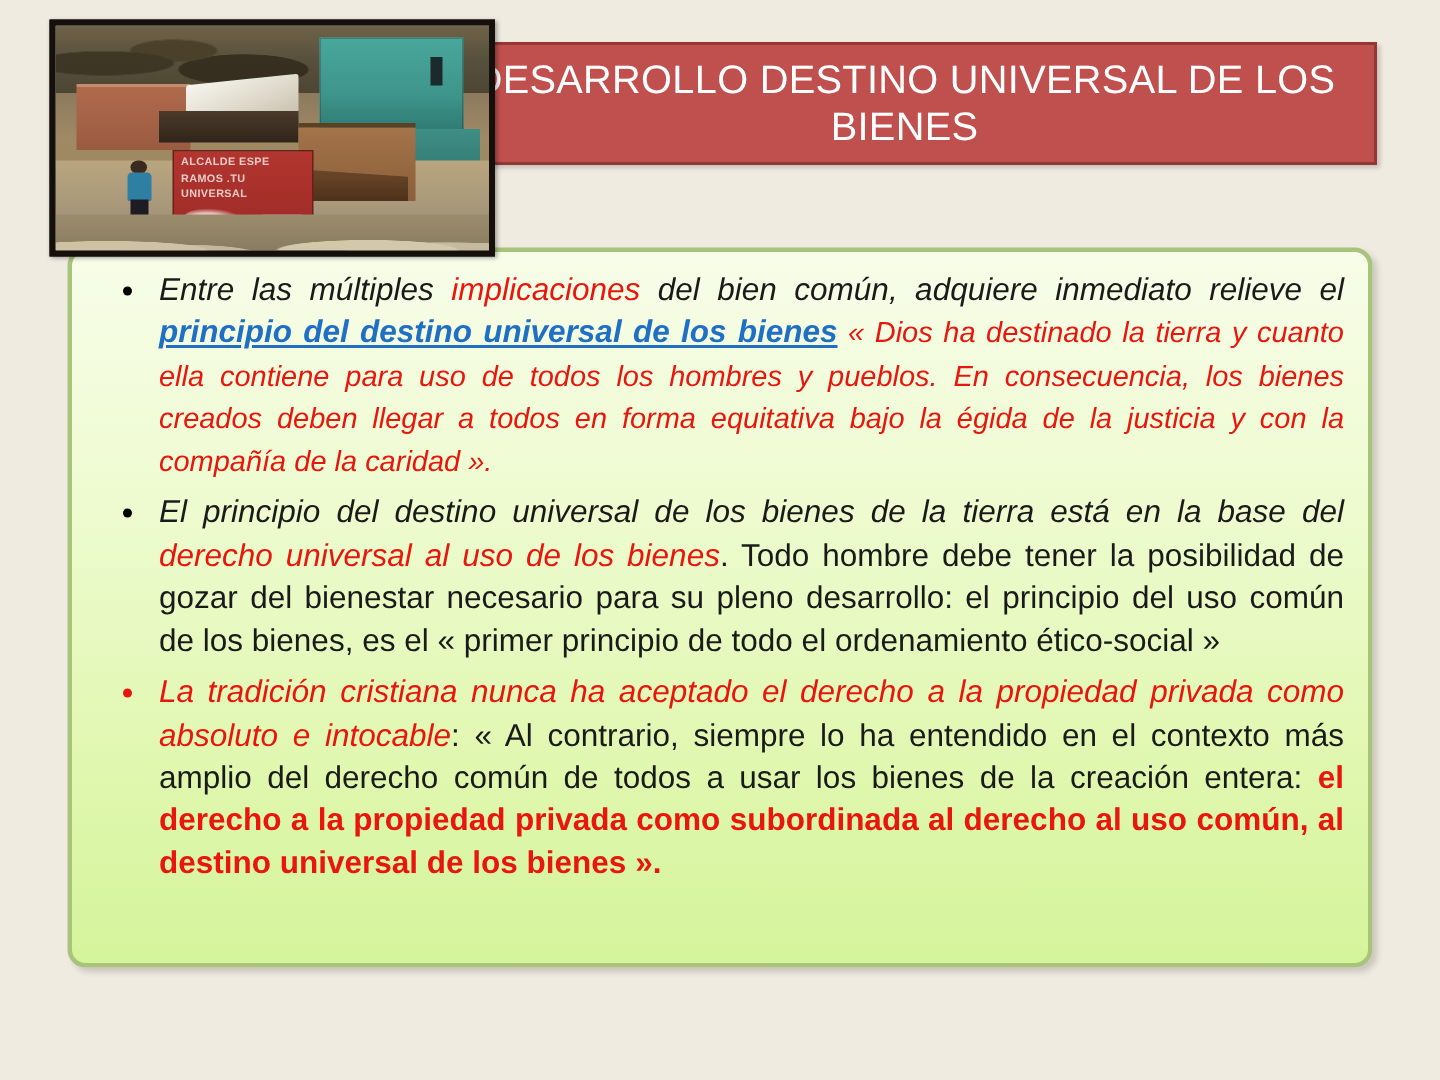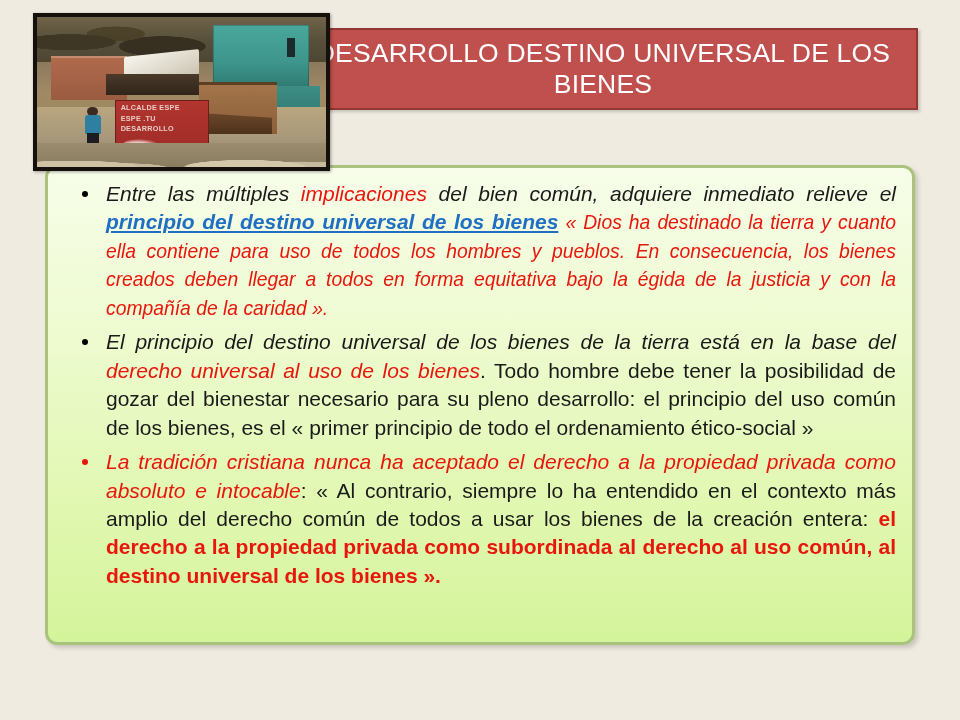--- a/index.html
+++ b/index.html
@@ -233,22 +233,22 @@
       <div class="ph-bg-mid"></div>
       <div class="ph-teal-hut"></div>
       <div class="ph-teal-low"></div>
       <div class="ph-brick-wall"></div>
       <div class="ph-white-tarp"></div>
       <div class="ph-darkroof"></div>
       <div class="ph-bg-bot"></div>
       <div class="ph-wood-stall"></div>
       <div class="ph-banner">
         <div class="ph-banner-txt">ALCALDE ESPE</div>
-        <div class="ph-banner-txt" style="top:26%">ESPE .TU</div>
-        <div class="ph-banner-txt" style="top:46%">DESARROLLO</div>
+        <div class="ph-banner-txt" style="top:26%">RAMOS .TU</div>
+        <div class="ph-banner-txt" style="top:46%">UNIVERSAL</div>
         <div class="ph-cola"></div>
         <div class="ph-cola2"></div>
       </div>
       <div class="ph-person">
         <div class="head"></div>
         <div class="body"></div>
         <div class="legs"></div>
       </div>
       <div class="ph-rocks"></div>
     </div>

